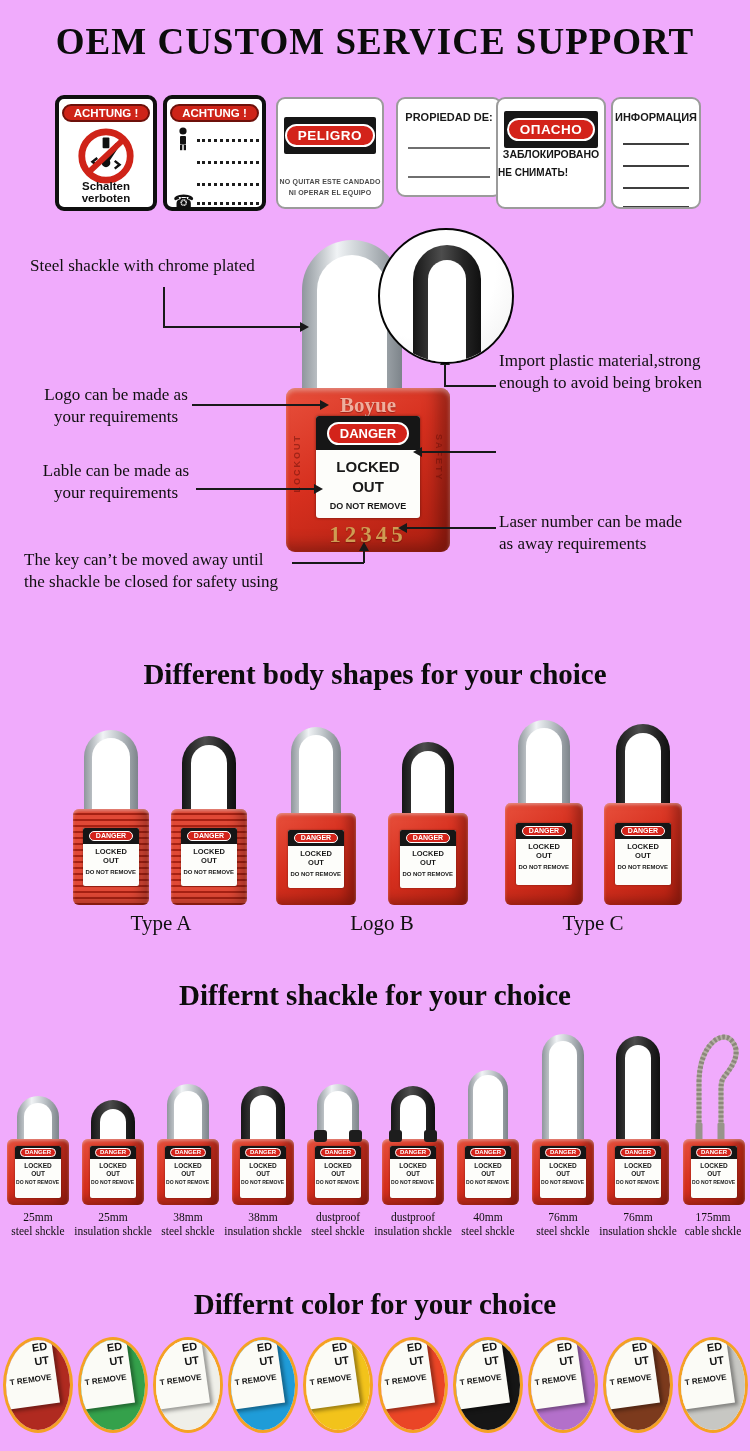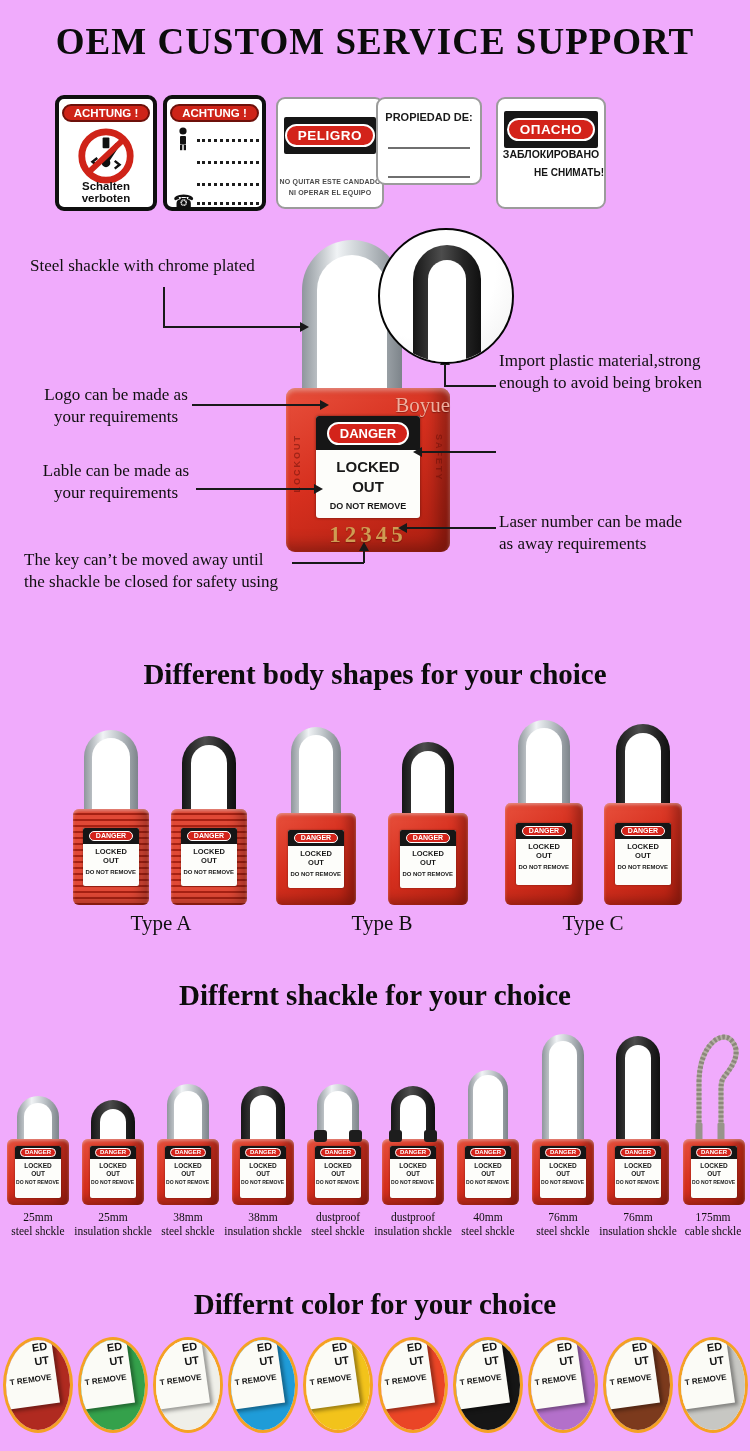--- a/index.html
+++ b/index.html
@@ -25,21 +25,21 @@
   .tag-caption { position:absolute; bottom:3px; left:0; width:100%; text-align:center;
                  font-weight:bold; font-size:11.5px; color:#101010; }
   .black-banner { margin:18px auto 0; width:88%; background:#161616; border-radius:2px;
                   padding:7px 0; text-align:center; }
   .red-oval { display:inline-block; background:#d3231a; color:#fff; border:2px solid #fff;
               border-radius:999px; font-weight:bold; padding:2px 11px; font-size:13.5px;
               letter-spacing:.5px; white-space:nowrap; }
   .tag-small { text-align:center; font-weight:bold; color:#4a4a4a; font-size:7px;
                line-height:1.6; letter-spacing:.2px; }
   .tag-ru1 { text-align:center; font-weight:bold; color:#151515; font-size:10.5px; }
-  .tag-ru2 { text-align:right; font-weight:bold; color:#151515; font-size:10px; margin-top:7px; }
+  .tag-ru2 { text-align:left; font-weight:bold; color:#151515; font-size:10px; margin-top:7px; }
   .tag-field-title { text-align:center; font-weight:bold; font-size:11px; color:#1a1a1a; margin-top:12px; }
   .wline { position:absolute; left:10px; right:10px; height:2px; background:#6f6f6f; }
   .wline.dark { background:#3f3f3f; }
   .dotrow { position:absolute; left:30px; width:62px; border-bottom:3px dotted #1d1d1d; }
   .phone-glyph { position:absolute; font-size:17px; color:#101010; }
 
   
   .plock { position:absolute; display:flex; flex-direction:column; align-items:center; }
   .u { position:relative; border-radius:999px 999px 0 0; margin-bottom:-7px; z-index:1; }
   .u::before { content:""; position:absolute; left:var(--t,8px); right:var(--t,8px);
@@ -73,21 +73,21 @@
   .mid .band { height:16px; } .mid .pill { font-size:7px; padding:0 6px; }
   .mid .lo { font-size:7.5px; width:42px; margin-top:3px; }
   .mid .dnr { font-size:7px; transform:scale(.85); margin-top:2px; }
 
   
   .mbody { position:absolute; left:286px; top:388px; width:164px; height:164px; border-radius:9px;
            background:linear-gradient(150deg,#e6four 0,#d62f1e 45%,#ab1e10 100%);
            background:linear-gradient(150deg,#e8503c 0%,#d62f1e 45%,#ab1e10 100%);
            box-shadow:inset 0 3px 4px rgba(255,255,255,.35), inset -12px -6px 16px rgba(0,0,0,.3);
            z-index:3; }
-  .mlogo { position:absolute; top:5px; left:0; width:100%; text-align:right; font-weight:normal;
+  .mlogo { position:absolute; top:5px; left:0; width:100%; text-align:center; font-weight:bold;
            font-size:21px; color:#efae9d; text-shadow:0 1px 1px rgba(80,10,5,.5); }
   .mnumber { position:absolute; bottom:4px; left:0; width:100%; text-align:center; font-weight:bold;
              font-size:23px; letter-spacing:4px; color:#cf9b52; text-shadow:0 1px 1px rgba(80,10,5,.45); }
   .mside { position:absolute; top:46px; font-family:"Liberation Sans",sans-serif; font-weight:bold;
            font-size:9px; letter-spacing:2px; color:rgba(100,12,6,.5); writing-mode:vertical-rl; }
   .mside.lft { left:6px; transform:rotate(180deg); }
   .mside.rgt { right:6px; }
   .msticker { position:absolute; left:30px; top:28px; width:104px; height:102px; background:#fdfdfa;
               border-radius:3px; box-shadow:0 0 3px rgba(0,0,0,.5); overflow:hidden;
               font-family:"Liberation Sans","DejaVu Sans",sans-serif; text-align:center; }
@@ -164,35 +164,42 @@
   <div class="tag thin-border" style="left:276px;width:108px;height:112px">
     <div class="black-banner">
       <span class="red-oval">PELIGRO</span>
     </div>
     <div class="tag-small" style="margin-top:22px">
       <div>NO QUITAR ESTE CANDADO</div>
       <div>NI OPERAR EL EQUIPO</div>
     </div>
   </div>
 
-  <div class="tag thin-border" style="left:376px;width:106px;height:88px">
+  <div class="tag thin-border" style="left:396px;width:106px;height:100px">
     <div class="tag-field-title">PROPIEDAD DE:</div>
     <div class="wline" style="top:48px"></div>
     <div class="wline" style="top:77px"></div>
     <div class="wline" style="top:105px"></div>
   </div>
 
   <div class="tag thin-border" style="left:496px;width:110px;height:112px">
     <div class="black-banner" style="margin-top:12px">
       <span class="red-oval">ОПАСНО</span>
     </div>
     <div class="tag-ru1">ЗАБЛОКИРОВАНО</div>
     <div class="tag-ru2">НЕ СНИМАТЬ!</div>
   </div>
 
+  <div class="tag thin-border" style="left:611px;width:90px;height:112px">
+    <div class="tag-field-title">ИНФОРМАЦИЯ</div>
+    <div class="wline dark" style="top:44px"></div>
+    <div class="wline dark" style="top:66px"></div>
+    <div class="wline dark" style="top:88px"></div>
+    <div class="wline dark" style="top:107px"></div>
+  </div>
 
   <div class="u steel abs" style="--t:15px;left:302px;top:240px;width:100px;height:155px"></div>
 
   <div class="mbody">
     <div class="mlogo">Boyue</div>
     <div class="mside lft">LOCKOUT</div>
     <div class="mside rgt">SAFETY</div>
     <div class="msticker">
       <div class="band">
         <span class="pill">DANGER</span>
@@ -314,21 +321,21 @@
         <div class="band">
             <span class="pill">DANGER</span>
           </div>
         <div class="lo">LOCKED OUT</div>
         <div class="dnr">DO NOT REMOVE</div>
       </div>
     </div>
   </div>
 
   <div class="tcap" style="left:91px">Type A</div>
-  <div class="tcap" style="left:312px">Type B</div>
+  <div class="tcap" style="left:312px">Logo B</div>
   <div class="tcap" style="left:523px">Type C</div>
 
   <div class="shead" style="top:979px">Differnt shackle for your choice</div>
 
   <div class="plock mini" style="left:7px;bottom:246px">
     <div class="u steel" style="--t:7px;width:42px;height:50px"></div>
     <div class="lbody" style="width:62px;height:66px">
       <div class="sticker">
         <div class="band">
             <span class="pill">DANGER</span>

